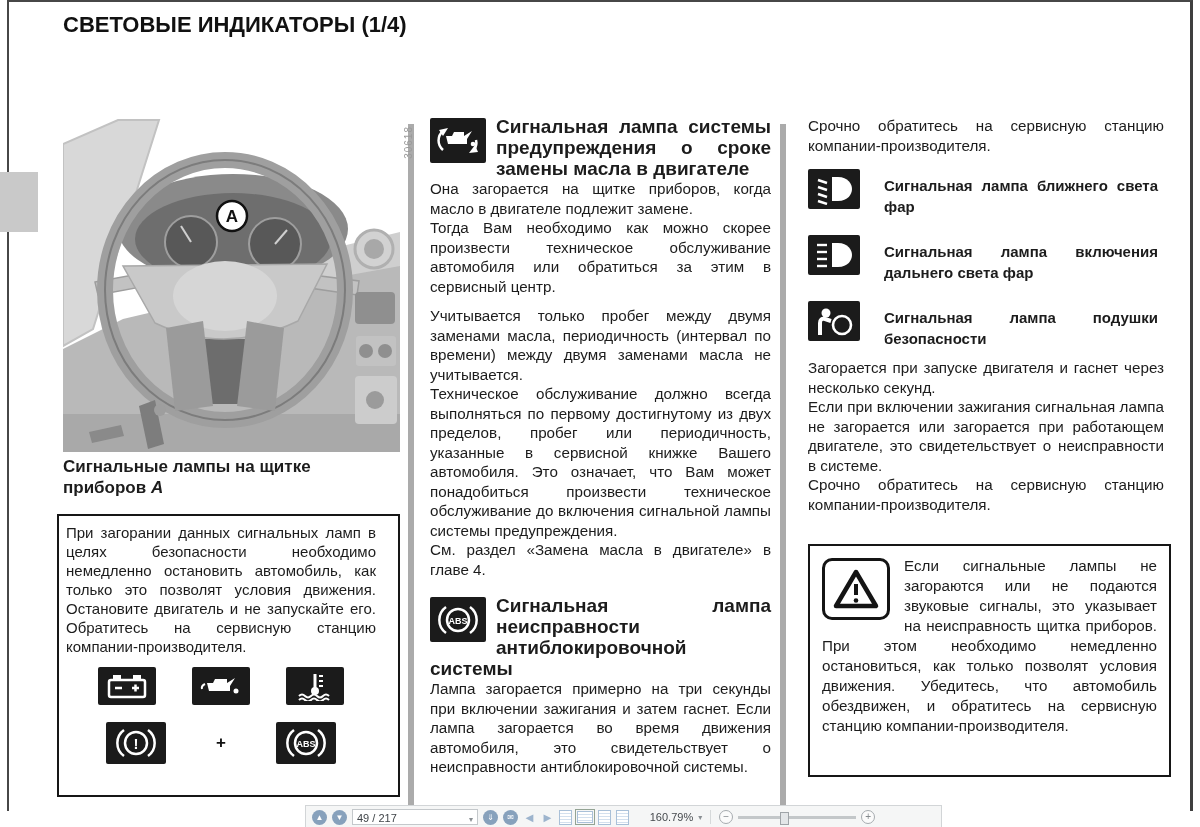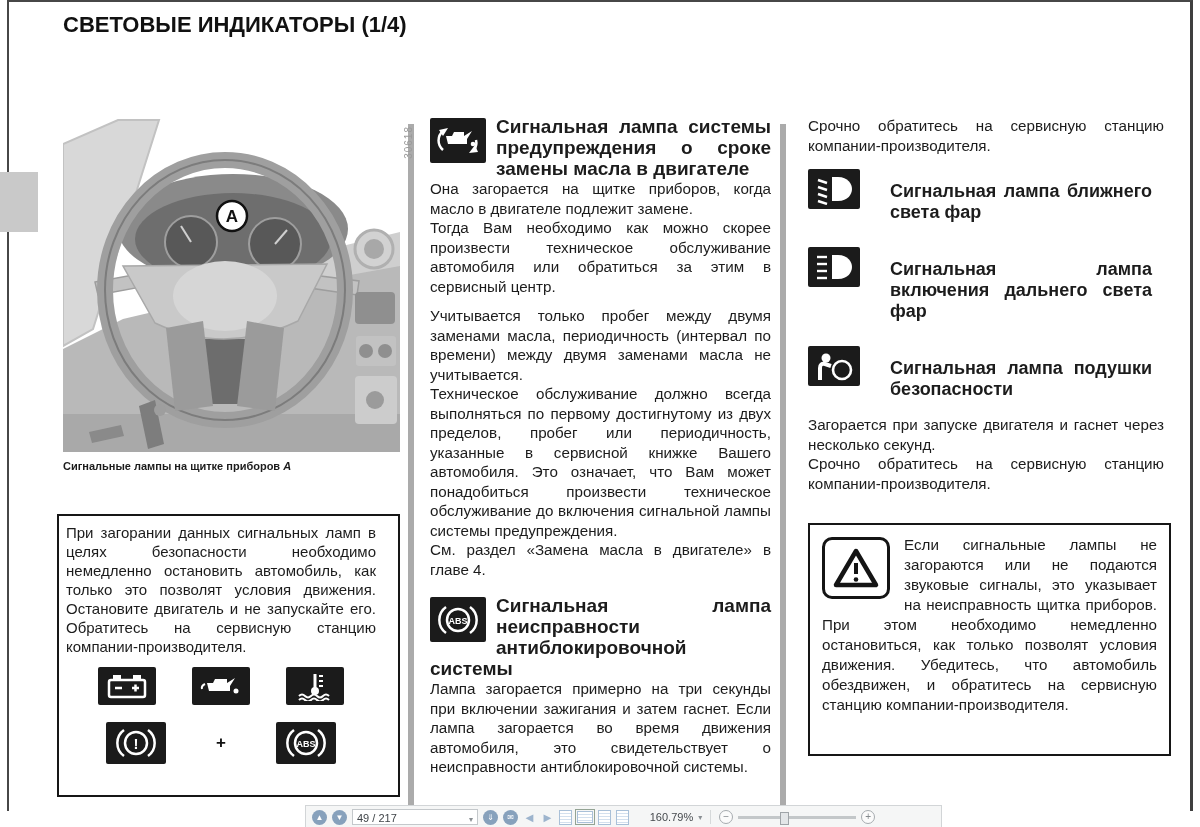--- a/index.html
+++ b/index.html
@@ -11,21 +11,21 @@
   .chapter-tab{position:absolute;left:0;top:172px;width:38px;height:60px;background:#c9c9c9;}
   .page-title{position:absolute;left:63px;top:12px;margin:0;font-size:22px;font-weight:bold;color:#111;}
   .page-subtitle{position:absolute;left:63px;top:60px;width:1110px;font-size:15px;font-weight:bold;color:#111;}
   .divider{position:absolute;top:124px;width:6px;height:684px;background:#ababab;}
   .divider.d1{left:408px;} .divider.d2{left:780px;}
 
   
   .figure{position:absolute;left:63px;top:114px;width:337px;height:338px;}
   .fig-ref{position:absolute;right:-14px;top:12px;color:#9a9a9a;font-size:10px;
        writing-mode:vertical-rl;transform:rotate(180deg);letter-spacing:1px;}
-  .caption{position:absolute;left:63px;top:456px;width:255px;font-size:11px;font-weight:bold;line-height:21px;}
+  .caption{position:absolute;left:63px;top:456px;width:255px;font-size:17px;font-weight:bold;line-height:21px;}
   .caption .ref{font-style:italic;}
 
   
   .note-box{position:absolute;left:57px;top:514px;width:343px;height:283px;border:2px solid #161616;
        box-sizing:border-box;padding:7px 22px 0 7px;}
   .note-box p{margin:0;font-size:15px;line-height:19px;text-align:justify;}
   .icon-grid{margin-top:11px;}
   .icon-row{display:flex;justify-content:space-between;align-items:center;padding:0 32px;}
   .icon-row.r2{margin-top:17px;padding:0 40px;}
   .tile{background:#1b1b1b;border-radius:2px;display:flex;align-items:center;justify-content:center;}
@@ -38,21 +38,21 @@
   .col-right{left:808px;width:356px;}
   .col p{margin:0;text-align:justify;}
   .sec-tile{float:left;width:56px;height:45px;margin:2px 10px 4px 0;background:#1b1b1b;border-radius:2px;
        display:flex;align-items:center;justify-content:center;}
   .sec h2{margin:0;font-size:19px;line-height:21px;font-weight:bold;text-align:justify;}
   .gap-top{margin-top:10px !important;}
   .sec2{margin-top:16px;}
   .lamp-row{display:flex;align-items:flex-start;margin-top:12px;}
   .lamp-row .lamp-tile{flex:0 0 auto;width:52px;height:40px;background:#1b1b1b;border-radius:2px;
        display:flex;align-items:center;justify-content:center;margin-right:18px;}
-  .lamp-row h3{margin:12px;font-size:18px;line-height:21px;font-weight:bold;text-align:justify;flex:1;}
+  .lamp-row h3{margin:6px;font-size:15px;line-height:21px;font-weight:bold;text-align:justify;flex:1;}
   .lamps{margin-top:14px;}
   .after-lamp{margin-top:3px !important;}
 
   
   .warn-box{margin-top:30px;width:363px;box-sizing:border-box;border:2px solid #161616;
        padding:10px 12px 16px 12px;min-height:233px;}
   .warn-box p{margin:0;font-size:15.2px;line-height:20px;text-align:justify;}
   .warn-icon{float:left;width:62px;height:56px;margin:2px 14px 6px 0;border:3px solid #141414;border-radius:10px;
        display:flex;align-items:center;justify-content:center;background:#fff;}
 
@@ -263,20 +263,21 @@
             <circle cx="14" cy="8" r="4.5" fill="#fff"></circle>
             <path d="M8,30 L8,18 Q8,13 13,14 L19,16" stroke="#fff" stroke-width="4" fill="none"></path>
             <circle cx="30" cy="20" r="9" stroke="#fff" stroke-width="2.6" fill="none"></circle>
           </svg>
         </span>
         <h3>Сигнальная лампа подушки безопасности</h3>
       </div>
     </div>
 
     <p class="after-lamp">Загорается при запуске двигателя и гаснет через несколько секунд.</p>
+    <p>Если при включении зажигания сигнальная лампа не загорается или загорается при работающем двигателе, это свидетельствует о неисправности в системе.</p>
     <p>Срочно обратитесь на сервисную станцию компании-производителя.</p>
 
     <div class="warn-box">
       <span class="warn-icon">
         <svg width="48" height="42" viewBox="0 0 48 42">
           <path d="M24,4 L44,38 L4,38 Z" fill="none" stroke="#141414" stroke-width="4.5" stroke-linejoin="round"></path>
           <line x1="24" y1="16" x2="24" y2="27" stroke="#141414" stroke-width="4"></line>
           <circle cx="24" cy="32.5" r="2.3" fill="#141414"></circle>
         </svg>
       </span>

